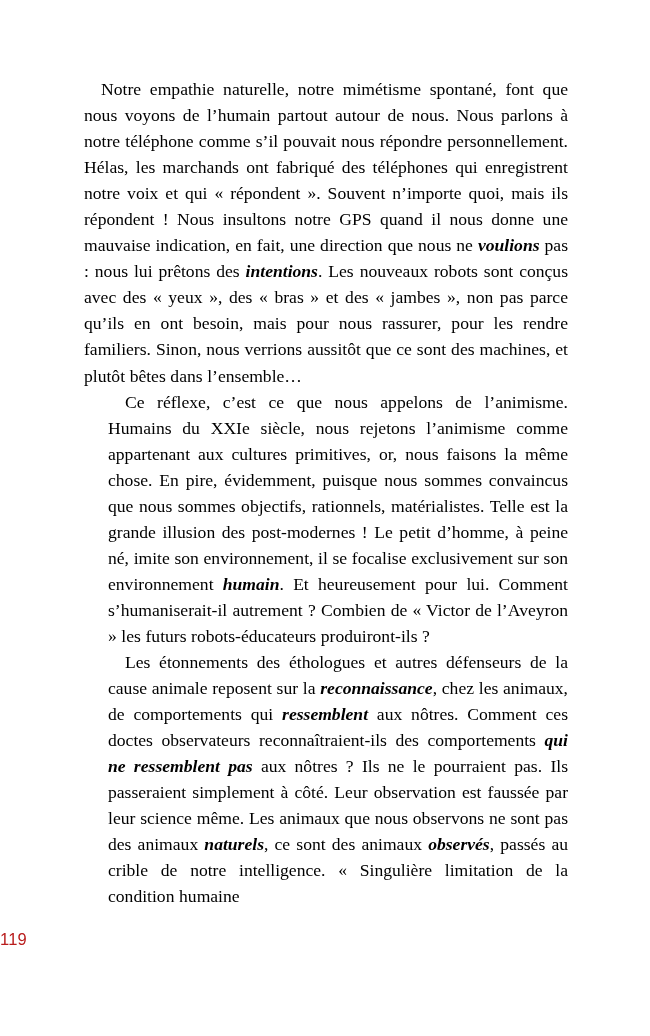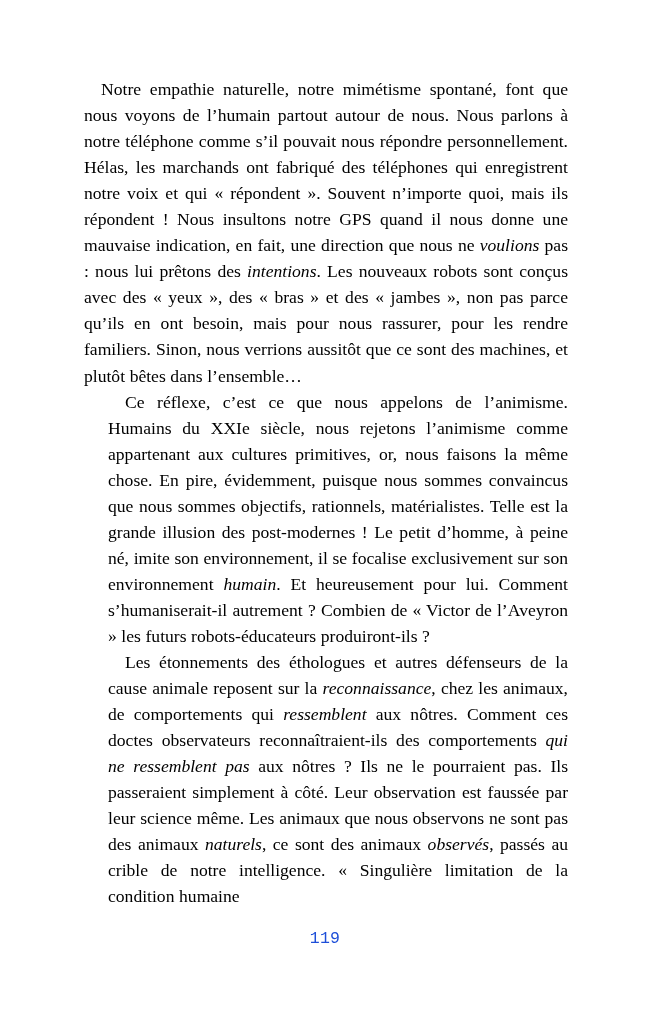--- a/index.html
+++ b/index.html
@@ -43,32 +43,33 @@
     word-spacing: 0.01em;
   }
 
   .para + .para {
     margin-top: 0;
     margin-left: 24px;
   }
 
   .para em {
     font-style: italic;
+    font-weight: bold;
   }
 
   .page-number {
     position: absolute;
     left: 0;
     right: 0;
     top: 929px;
-    text-align: center;
-    font-family: Liberation Mono, monospace;
+    text-align: left;
+    font-family: Liberation Sans, sans-serif;
     font-size: 16.5px;
     line-height: 20px;
-    color: #1d4ed8;
+    color: #b91c1c;
     letter-spacing: 0.2px;
   }
 </style>
 </head>
 <body>
 
 <div class="page">
 
   <div class="text-block">
     <p class="para"><span>Notre empathie naturelle, notre mimétisme spontané, font que nous voyons de l’humain partout autour de nous. Nous parlons à notre téléphone comme s’il pouvait nous répondre personnellement. Hélas, les marchands ont fabriqué des téléphones qui enregistrent notre voix et qui « répondent ». Souvent n’importe quoi, mais ils répondent ! Nous insultons notre GPS quand il nous donne une mauvaise indication, en fait, une direction que nous ne </span><em>voulions</em><span> pas : nous lui prêtons des </span><em>intentions</em><span>. Les nouveaux robots sont conçus avec des « yeux », des « bras » et des « jambes », non pas parce qu’ils en ont besoin, mais pour nous rassurer, pour les rendre familiers. Sinon, nous verrions aussitôt que ce sont des machines, et plutôt bêtes dans l’ensemble…</span></p>

